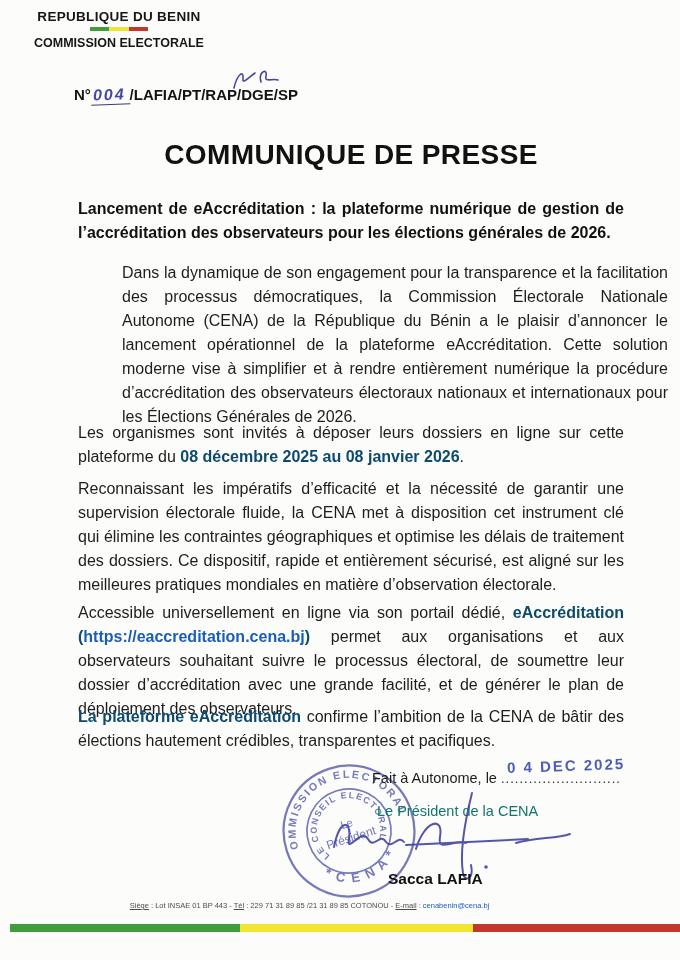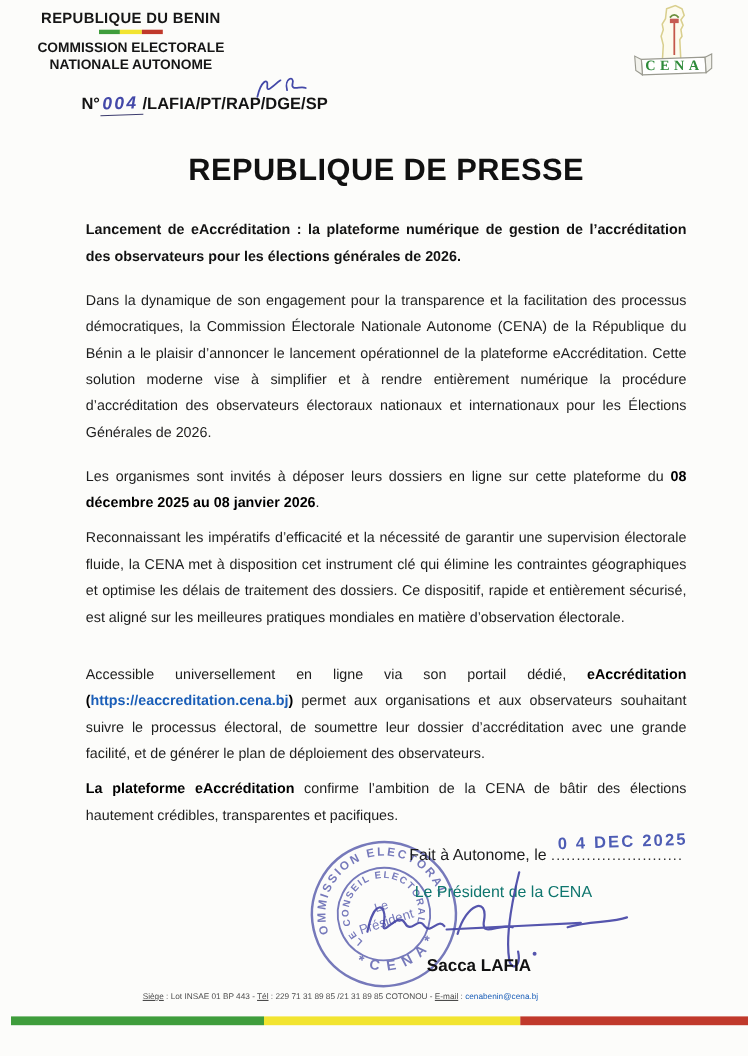--- a/index.html
+++ b/index.html
@@ -22,25 +22,25 @@
   .ref{ position:absolute; left:74px; top:86px; font-size:15px; font-weight:700; color:#141414; }
   .ref-number{
     display:inline-block; color:var(--handwriting-blue,#4348a8);
     font-style:italic; font-size:16px; letter-spacing:2px;
     border-bottom:1.6px solid #3c3c6e; padding:0 4px 0 2px; transform:rotate(-2deg);
   }
   .ref-initials{ position:absolute; left:228px; top:66px; }
   
   .title{ position:absolute; left:78px; width:546px; top:139px; text-align:center;
           font-size:28px; font-weight:700; letter-spacing:.4px; color:#111; }
-  .para{ position:absolute; left:78px; width:546px; font-size:13px; line-height:24px;
+  .para{ position:absolute; left:78px; width:546px; font-size:16px; line-height:24px;
          text-align:justify; color:#1d1d1d; }
   .subtitle{ top:197px; font-weight:700; color:#111; }
-  .p1{ top:261px; } .p2{ top:421px; } .p3{ top:477px; } .p4{ top:601px; } .p5{ top:705px; }
-  .b{ font-weight:700; color:#000000; }
+  .p1{ top:261px;margin-left:44px; } .p2{ top:421px; } .p3{ top:477px; } .p4{ top:601px; } .p5{ top:705px; }
+  .b{ font-weight:700; color:#0c4a6e; }
   .u{ text-decoration:underline; }
   .link{ color:var(--link-blue,#1a5eb8); font-weight:700; cursor:pointer; }
   
   .fait-line{ position:absolute; left:372px; top:770px; font-size:14.5px; color:#1d1d1d; white-space:nowrap; }
   .dots-wrap{ position:relative; display:inline-block; }
   .dots{ letter-spacing:1px; color:#2a2a2a; font-size:13px; }
   .date-stamp{
     position:absolute; left:6px; top:-13px; white-space:nowrap;
     color:#4d5cb4; font-weight:700; font-size:15px; letter-spacing:2px;
     transform:rotate(-2deg); font-family:"Liberation Sans", sans-serif;
@@ -64,46 +64,33 @@
 <div class="page">
 
   <div class="hdr-left">
     <div class="republic">REPUBLIQUE DU BENIN</div>
     <div class="mini-flag">
       <span class="g"></span>
       <span class="y"></span>
       <span class="r"></span>
     </div>
     <div class="org">COMMISSION ELECTORALE</div>
-    <div class="org">NATIONALE AUTONOME</div>
   </div>
 
-  <div class="logo">
-    <svg width="78" height="78" viewBox="0 0 78 78">
-      <path d="M33,4 l8,-3 6,3 2,6 -3,4 2,5 -2,4 1,6 -2,3 1,20 -2,4 -13,1 -2,-3 1,-17 -2,-8 2,-6 -1,-5 3,-5 z" fill="#fdfbee" stroke="#d9cf8e" stroke-width="1.4"></path>
-      <rect x="36" y="13" width="8" height="4" fill="#b8342c" opacity=".8"></rect>
-      <path d="M40,17 L40,46" stroke="#c4574a" stroke-width="1.6" fill="none"></path>
-      <path d="M36,12 q4,-5 8,0" stroke="#6b8f3c" stroke-width="1.6" fill="none"></path>
-      <polygon points="10,50 68,48 69,62 11,64" fill="#ffffff" stroke="#9a9a90" stroke-width="1.2"></polygon>
-      <polygon points="10,50 4,47 5,60 11,64" fill="#f2f2ec" stroke="#9a9a90" stroke-width="1"></polygon>
-      <polygon points="68,48 74,45 74,58 69,62" fill="#f2f2ec" stroke="#9a9a90" stroke-width="1"></polygon>
-      <text x="40" y="60" text-anchor="middle" font-family="Liberation Serif, serif" font-weight="700" font-size="13" letter-spacing="4" fill="#2e8b3a">CENA</text>
-    </svg>
-  </div>
 
   <div class="ref">
     <span>N°</span><span class="ref-number">004</span><span>/LAFIA/PT/RAP/DGE/SP</span>
   </div>
   <div class="ref-initials">
     <svg width="56" height="28" viewBox="0 0 56 28">
       <path d="M6,22 C9,8 16,4 15,12 C14,20 22,10 27,7 M33,16 C30,5 40,2 38,10 C36,17 45,12 50,14" fill="none" stroke="#4348a8" stroke-width="1.6" stroke-linecap="round"></path>
     </svg>
   </div>
 
-  <div class="title">REPUBLIQUE DE PRESSE</div>
+  <div class="title">COMMUNIQUE DE PRESSE</div>
 
   <div class="para subtitle">Lancement de eAccréditation : la plateforme numérique de gestion de l’accréditation des observateurs pour les élections générales de 2026.</div>
   <div class="para p1"><span>Dans la dynamique de son engagement pour la transparence et la facilitation des processus démocratiques, la Commission Électorale Nationale Autonome (CENA) de la République du Bénin a le plaisir d’annoncer le lancement opérationnel de la plateforme eAccréditation. Cette solution moderne vise à simplifier et à rendre entièrement numérique la procédure d’accréditation des observateurs électoraux nationaux et internationaux pour les Élections Générales de 2026.</span></div>
   <div class="para p2"><span>Les organismes sont invités à déposer leurs dossiers en ligne sur cette plateforme du </span><span class="b">08 décembre 2025 au 08 janvier 2026</span><span>.</span></div>
   <div class="para p3"><span>Reconnaissant les impératifs d’efficacité et la nécessité de garantir une supervision électorale fluide, la CENA met à disposition cet instrument clé qui élimine les contraintes géographiques et optimise les délais de traitement des dossiers. Ce dispositif, rapide et entièrement sécurisé, est aligné sur les meilleures pratiques mondiales en matière d’observation électorale.</span></div>
   <div class="para p4"><span>Accessible universellement en ligne via son portail dédié, </span><span class="b">eAccréditation</span><span class="b"> (</span><span class="b link">https://eaccreditation.cena.bj</span><span class="b">)</span><span> permet aux organisations et aux observateurs souhaitant suivre le processus électoral, de soumettre leur dossier d’accréditation avec une grande facilité, et de générer le plan de déploiement des observateurs.</span></div>
   <div class="para p5"><span class="b">La plateforme eAccréditation</span><span> confirme l’ambition de la CENA de bâtir des élections hautement crédibles, transparentes et pacifiques.</span></div>
 
   <div class="stamp">
     <svg width="140" height="140" viewBox="0 0 150 150" style="transform:rotate(-18deg)">

